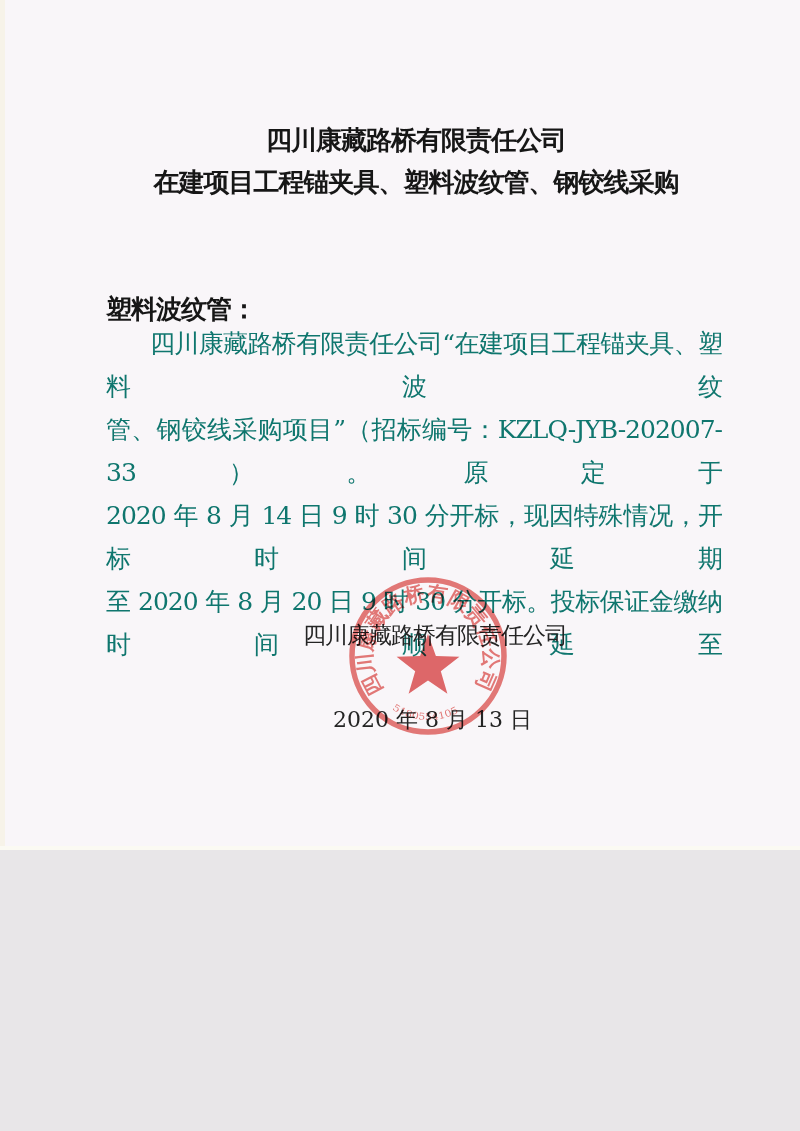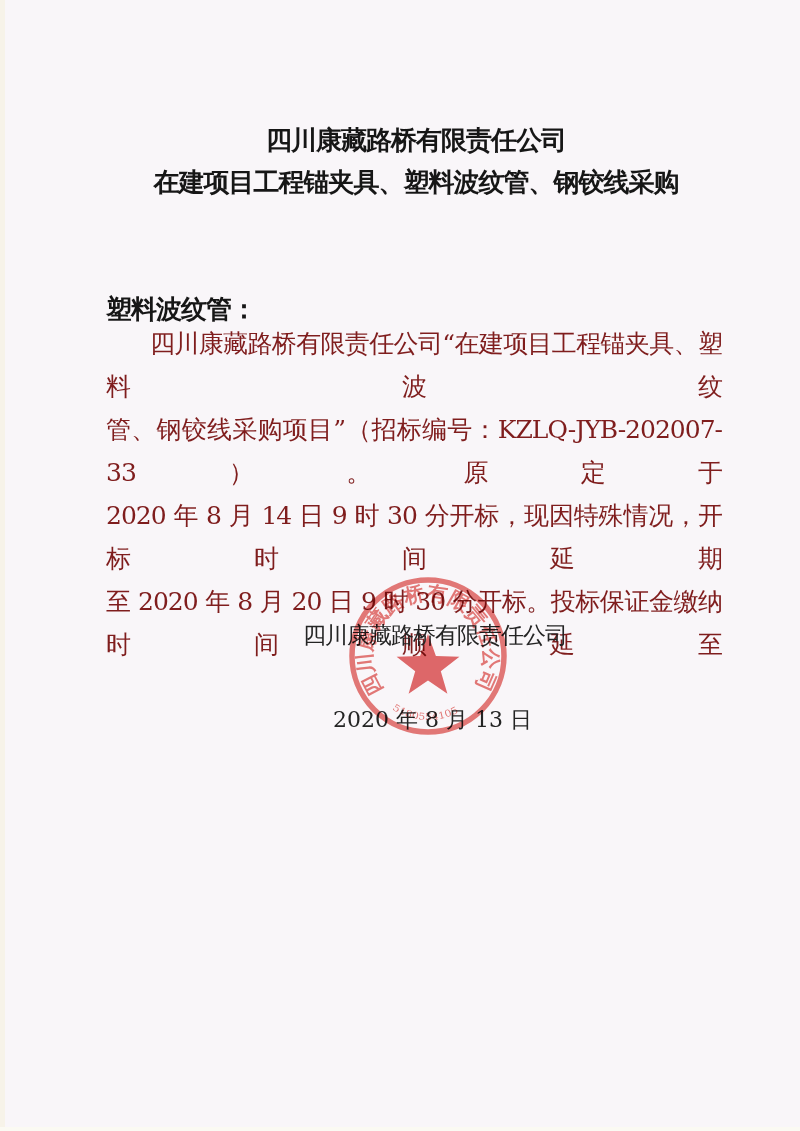--- a/index.html
+++ b/index.html
@@ -1,39 +1,39 @@
 <!DOCTYPE html>
 <html><head>
 <meta charset="utf-8">
 <style>
   html,body{margin:0;padding:0;background:#e8e6e8;}
   .page{
     position:relative;
-    width:800px;height:1131px;
+    width:800px;height:850px;
     margin:0 auto;
     background:#f9f6f9;
     font-family:"DejaVu Serif","Liberation Serif",serif;
     color:#1f1f1f;
     overflow:hidden;
   }
   .edge-left{position:absolute;left:0;top:0;width:5px;height:100%;background:#f7f3e9;}
   .edge-bottom{position:absolute;left:0;bottom:0;width:100%;height:4px;background:#fbfaf3;}
 
   .title-block{
     position:absolute;top:119px;left:104px;width:624px;
     text-align:center;font-weight:700;font-size:26px;line-height:42px;
     letter-spacing:-1px;color:#161616;
   }
   .salutation{
     position:absolute;top:292px;left:106px;
     font-size:26px;font-weight:700;letter-spacing:-1px;color:#161616;
   }
   .body-block{
     position:absolute;top:322px;left:106px;width:616px;
-    font-size:25px;line-height:43px;letter-spacing:-1px;color:#7f1d1d;
+    font-size:25px;line-height:43px;letter-spacing:-1px;color:#0f766e;
   }
   .body-line{text-align:justify;text-align-last:justify;}
   .body-line.first{text-indent:44px;}
   .body-line.last{text-align-last:left;}
 
   .signature{
     position:absolute;top:620px;left:303px;width:264px;
     text-align:center;font-size:23px;letter-spacing:-1px;color:#242424;
   }
   .date{

